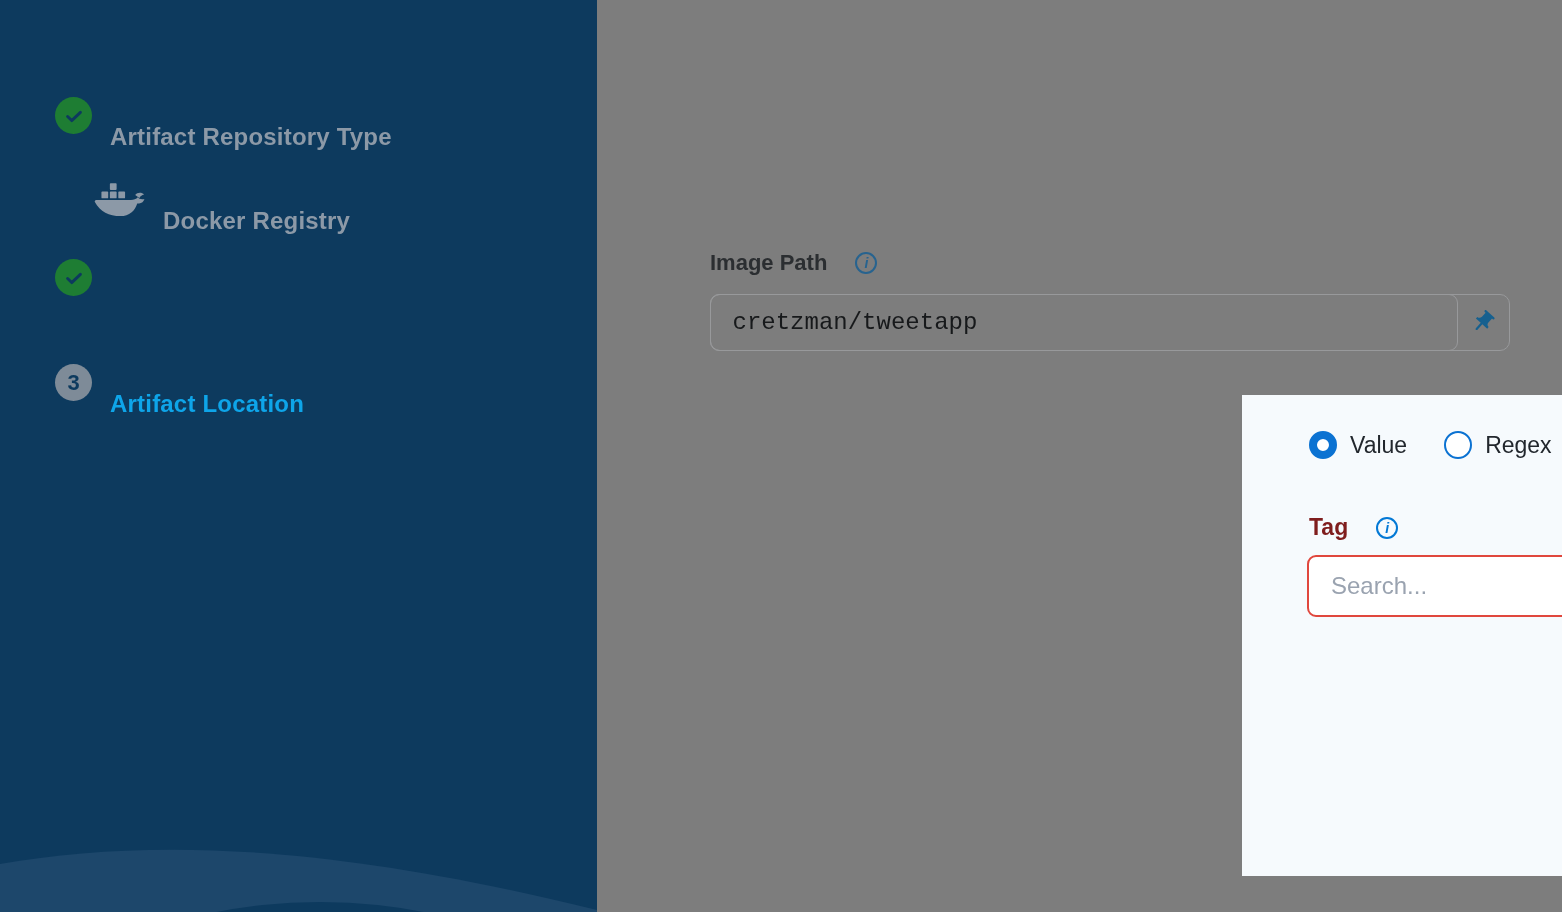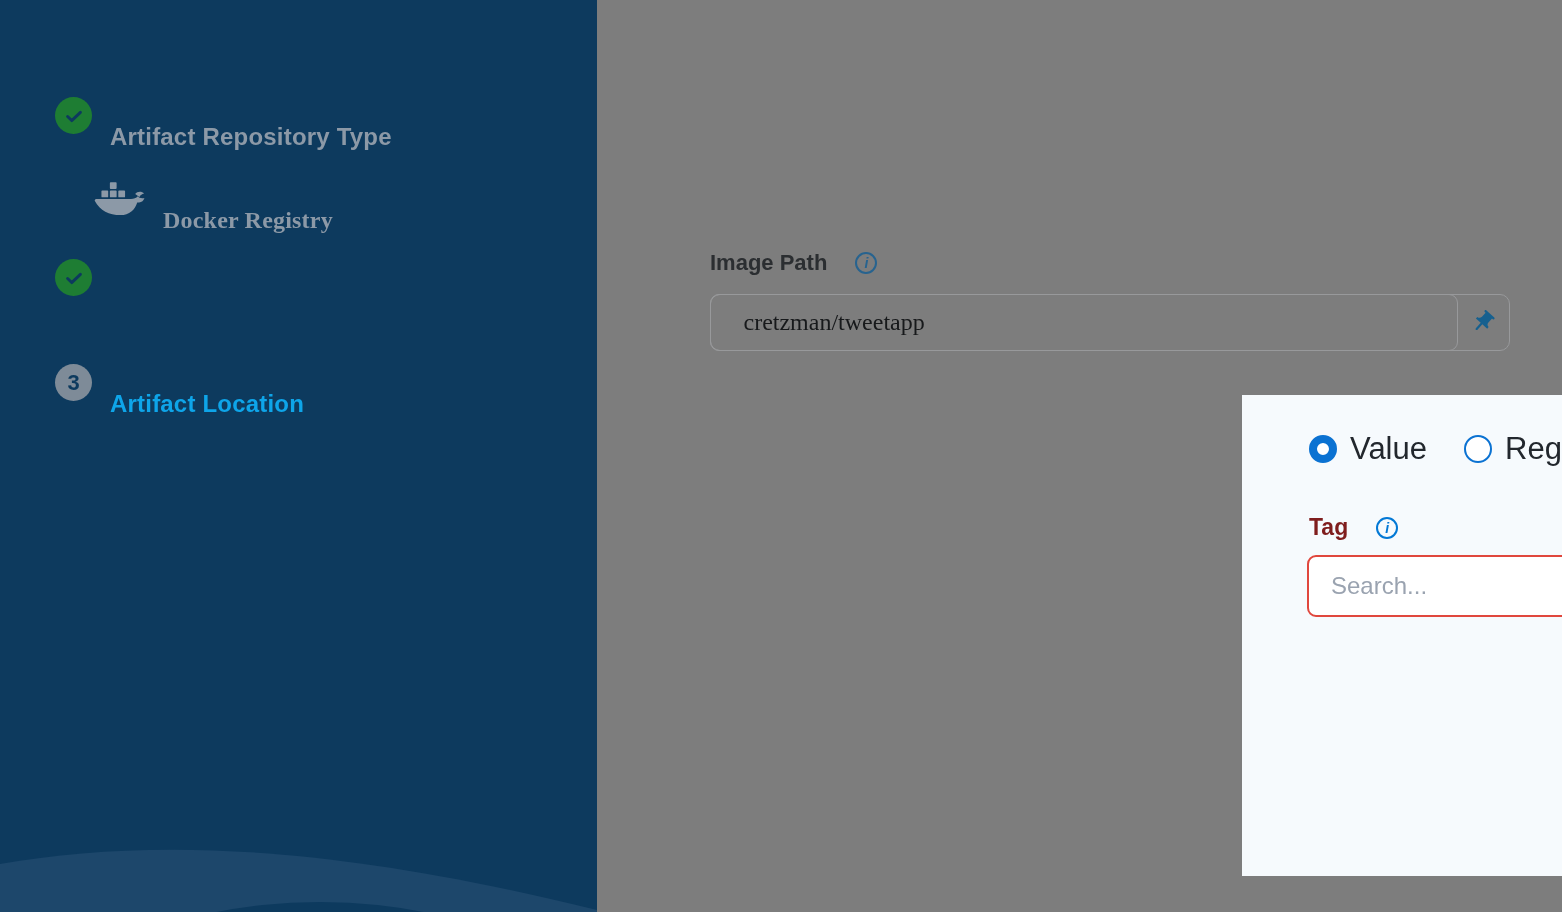--- a/index.html
+++ b/index.html
@@ -6,21 +6,21 @@
   html,body { width:1562px; height:912px; }
   body { font-family:"Liberation Sans", sans-serif; background:#7d7d7d; }
 
   .screen { position:relative; width:1562px; height:912px; overflow:hidden; background:#7d7d7d; }
 
   
   .sidebar { position:absolute; left:0; top:0; width:597px; height:912px; background:#0d3a5e; overflow:hidden; }
   .swoosh { position:absolute; left:0; bottom:0; width:597px; height:160px; }
   .step { position:absolute; left:0; display:flex; align-items:center; }
   .step-1 { top:80px; left:55px; }
-  .step-2 { top:164px; left:92px;font-family:Liberation Serif, serif; }
+  .step-2 { top:164px; left:92px; }
   .step-3 { top:259px; left:55px; }
   .step-4 { top:347px; left:55px; }
   .check-circle { width:37px; height:37px; border-radius:50%; background:#1e7d33; display:flex; align-items:center; justify-content:center; flex:0 0 auto; }
   .num-circle { width:37px; height:37px; border-radius:50%; background:#7e8b98; color:#0d3a5e; font-size:22px; font-weight:700; display:flex; align-items:center; justify-content:center; flex:0 0 auto; }
   .step-label { margin-left:18px; font-size:24px; font-weight:600; color:#8c99a7; letter-spacing:.2px;margin-top:43px; }
   .step-4 .step-label { color:#0ea5e9; font-weight:700; }
   .docker-wrap { width:56px; height:42px; display:flex; align-items:center; justify-content:center; flex:0 0 auto; }
   .step-2 .step-label { margin-left:15px; }
 
   
@@ -28,31 +28,31 @@
   .page-title { position:absolute; left:113px; top:84px; font-size:41px; font-weight:700; color:#0c0e10; letter-spacing:-0.5px; }
 
   .field-label { display:flex; align-items:center; gap:28px; font-size:22px; font-weight:600; color:#2b2e31; }
   .ip-label { position:absolute; left:113px; top:250px; }
   .info-badge { width:22px; height:22px; border-radius:50%; border:2px solid currentColor; font-size:14px; font-weight:700; font-style:italic; display:flex; align-items:center; justify-content:center; }
   .info-dim { color:#27638f; }
   .info-blue { color:#0278d5; }
 
   .ip-row { position:absolute; left:113px; top:294px; width:800px; height:57px; border:1.5px solid #98999b; border-radius:10px; }
   .ip-input-box { position:absolute; left:-1.5px; top:-1.5px; height:57px; width:748px; border:1.5px solid #98999b; border-radius:9px; }
-  .ip-input { width:100%; height:100%; border:none; outline:none; background:transparent; padding-left:33px; font-family:Liberation Serif, serif; font-size:24px; color:#17191b; }
+  .ip-input { width:100%; height:100%; border:none; outline:none; background:transparent; padding-left:22px; font-family:Liberation Mono, monospace; font-size:24px; color:#17191b; }
   .ip-pin { position:absolute; right:0; top:0; width:52px; height:54px; display:flex; align-items:center; justify-content:center; color:#16608f; }
 
   
   .panel { position:absolute; left:645px; top:395px; width:896px; height:481px; background:#f6fafd; }
 
   .radio-row { position:absolute; left:67px; top:36px; display:flex; align-items:center; }
   .radio { width:28px; height:28px; border-radius:50%; background:#fff; flex:0 0 auto; }
   .radio-on { border:8px solid #0b72d2; }
   .radio-off { border:2.5px solid #0b72d2; }
-  .radio-label { margin-left:13px; font-size:31px; color:#22272d; }
+  .radio-label { margin-left:13px; font-size:23px; color:#22272d; }
   .radio-gap { width:37px; }
 
   .tag-label { position:absolute; left:67px; top:119px; font-size:23px; }
   .tag-select { position:absolute; left:65px; top:160px; width:747px; height:62px; background:#ffffff; border:2px solid #e0473d; border-radius:9px; display:flex; align-items:center; }
   .tag-input { flex:1; height:100%; border:none; outline:none; background:transparent; padding-left:22px; font-family:"Liberation Sans",sans-serif; font-size:24px; color:#3a4048; }
   .tag-input::placeholder { color:#9aa3b0; opacity:1; }
 </style>
 </head>
 <body>
 

